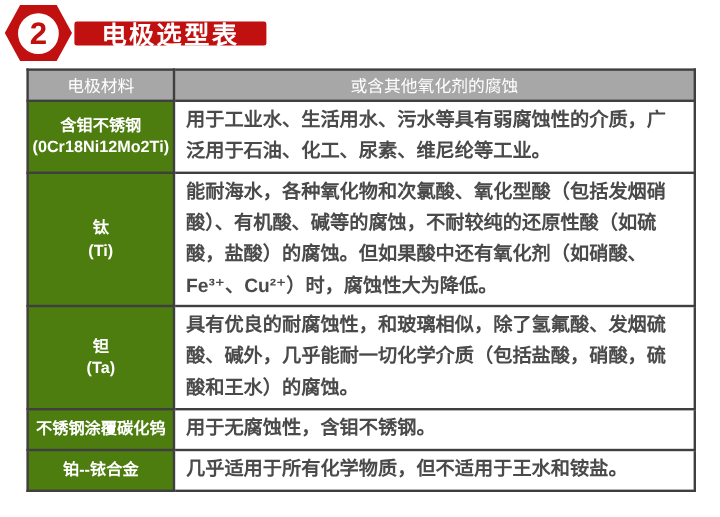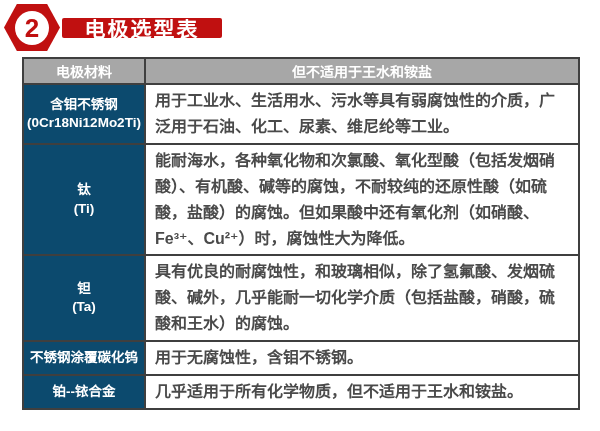--- a/index.html
+++ b/index.html
@@ -57,27 +57,27 @@
     table-layout: fixed;
   }
   table.sel-table, table.sel-table th, table.sel-table td {
     border: 2px solid #3f3f3f;
   }
   col.c-material { width: 122px; }
   th.hdr {
     background: #a7a7a7;
     color: #ffffff;
     font-size: 14px;
-    font-weight: bold;
+    font-weight: normal;
     text-align: center;
     height: 26px;
     padding: 2px 4px;
   }
   td.material {
-    background: #0c4a6e;
+    background: #4d7c0f;
     color: #ffffff;
     font-size: 13.5px;
     font-weight: bold;
     text-align: center;
     vertical-align: middle;
     padding: 2px 2px;
     line-height: 1.35;
   }
   td.material .code:empty { display: none; }
   td.desc {
@@ -113,21 +113,21 @@
   </div>
 
   <table class="sel-table">
     <colgroup>
         <col class="c-material">
         <col class="c-desc">
       </colgroup>
     <thead>
       <tr>
         <th class="hdr">电极材料</th>
-        <th class="hdr">但不适用于王水和铵盐</th>
+        <th class="hdr">或含其他氧化剂的腐蚀</th>
       </tr>
     </thead>
     <tbody>
       <tr class="r1">
         <td class="material">
           <div class="name">含钼不锈钢</div>
           <div class="code">(0Cr18Ni12Mo2Ti)</div>
         </td>
         <td class="desc">用于工业水、生活用水、污水等具有弱腐蚀性的介质，广泛用于石油、化工、尿素、维尼纶等工业。</td>
       </tr>

